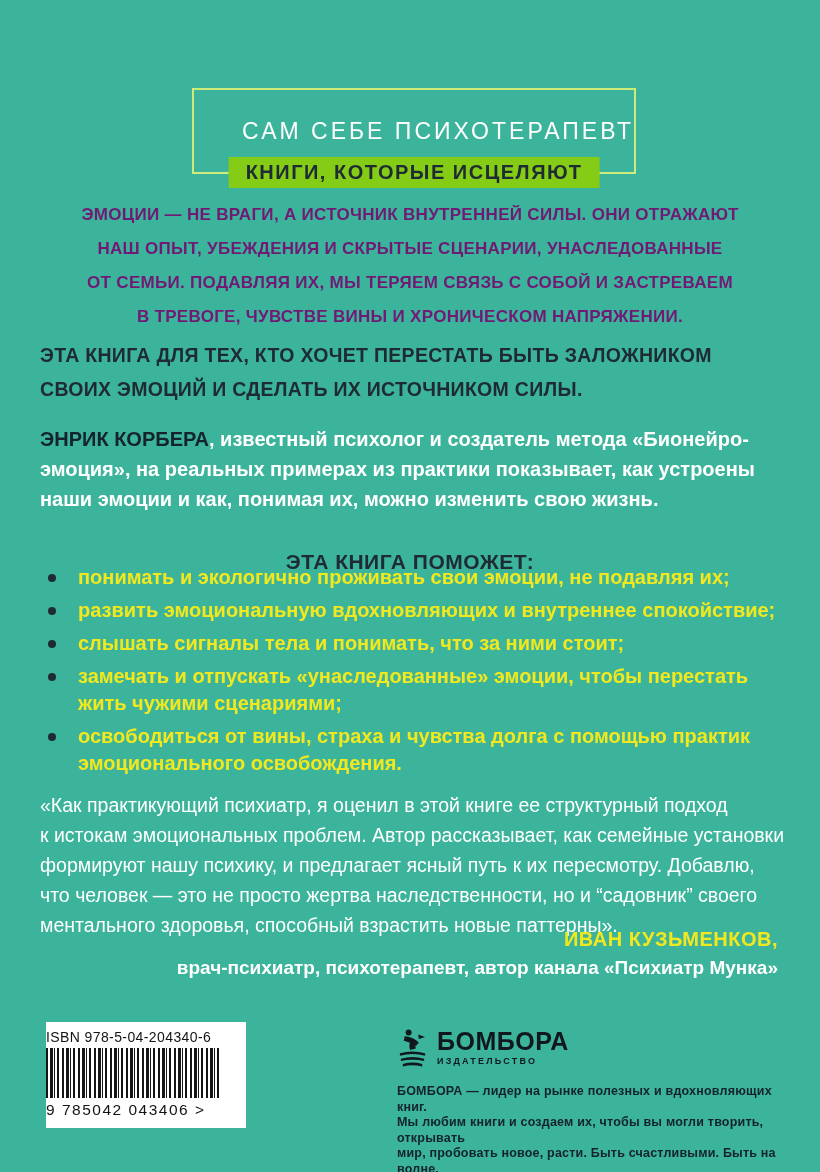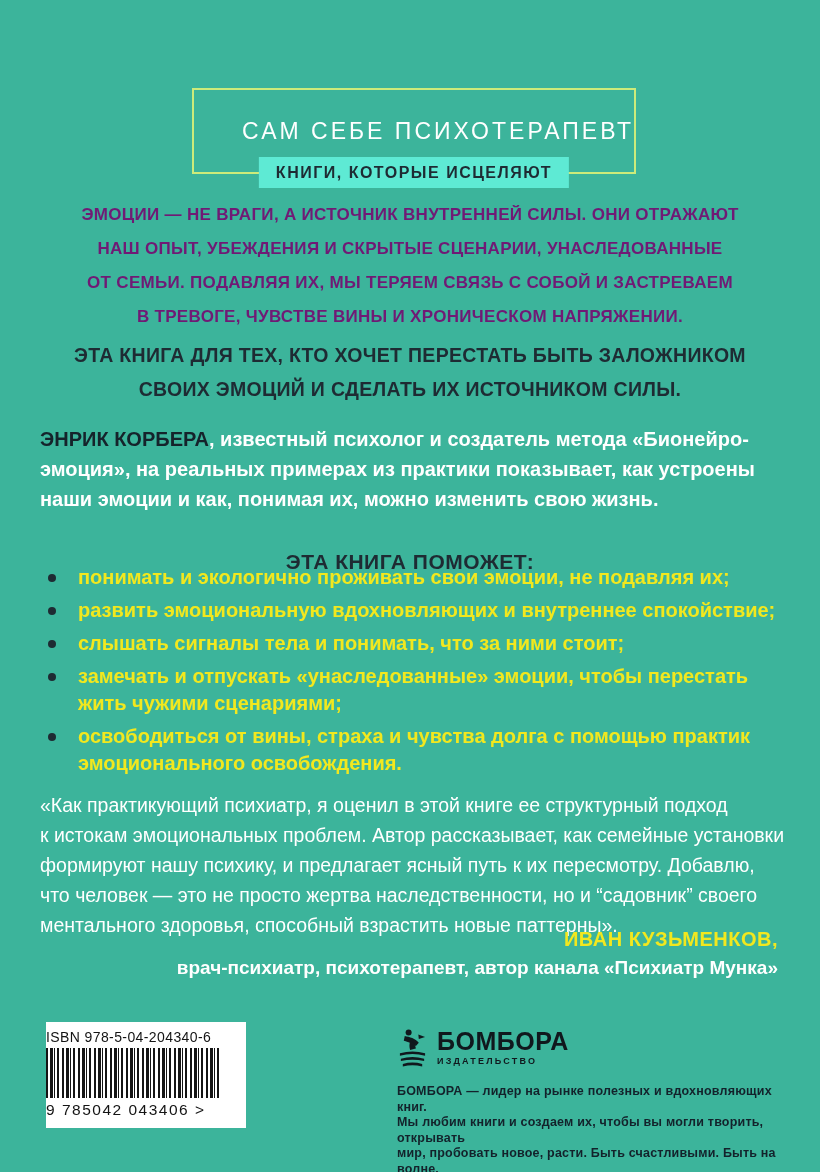--- a/index.html
+++ b/index.html
@@ -14,30 +14,30 @@
   .series-box{
     position:absolute;left:192px;top:64px;width:444px;height:86px;
     border:2px solid #CDEB7A;box-sizing:border-box;
     display:flex;align-items:center;justify-content:flex-end;margin-top:24px;
   }
   .series-title{
     color:#FFFFFF;font-size:23px;font-weight:400;letter-spacing:3px;white-space:nowrap;
   }
   .series-badge{
     position:absolute;left:50%;bottom:-16px;transform:translateX(-50%);
-    background:#5eead4;color:#1E2B33;font-size:16px;font-weight:700;
+    background:#84cc16;color:#1E2B33;font-size:20px;font-weight:700;
     letter-spacing:1.5px;line-height:31px;padding:0 17px;white-space:nowrap;
   }
 
   .intro{
     position:absolute;left:40px;top:198px;width:740px;text-align:center;
     color:#701a75;font-size:17px;font-weight:700;line-height:34px;letter-spacing:.3px;
   }
   .tagline{
-    position:absolute;left:40px;top:338px;width:740px;text-align:center;
+    position:absolute;left:40px;top:338px;width:740px;
     color:#1E2B33;font-size:19.5px;font-weight:700;line-height:34px;letter-spacing:.3px;
   }
   .author{
     position:absolute;left:40px;top:424px;width:750px;margin:0;
     color:#FFFFFF;font-size:20px;font-weight:700;line-height:30px;
   }
   .author-name{color:#15232B;}
 
   .help-heading{
     position:absolute;left:40px;top:550px;width:740px;text-align:center;

